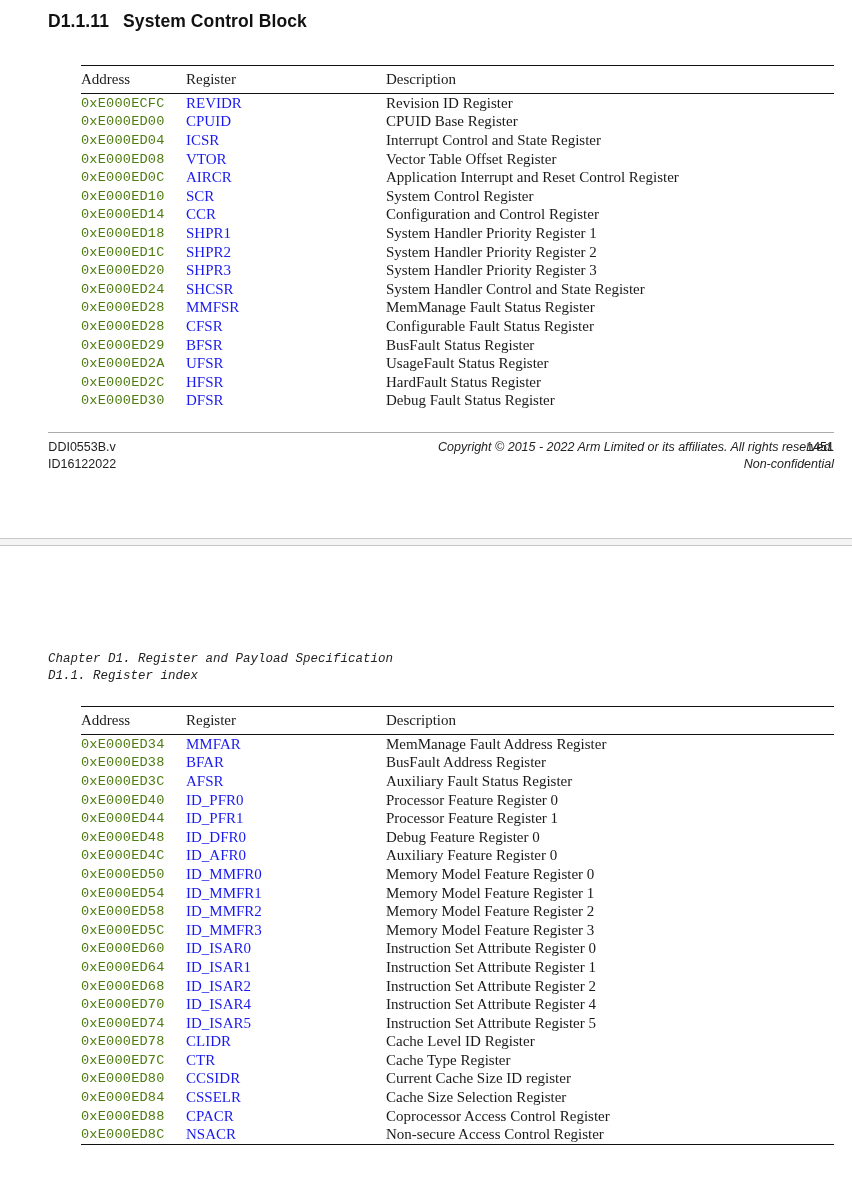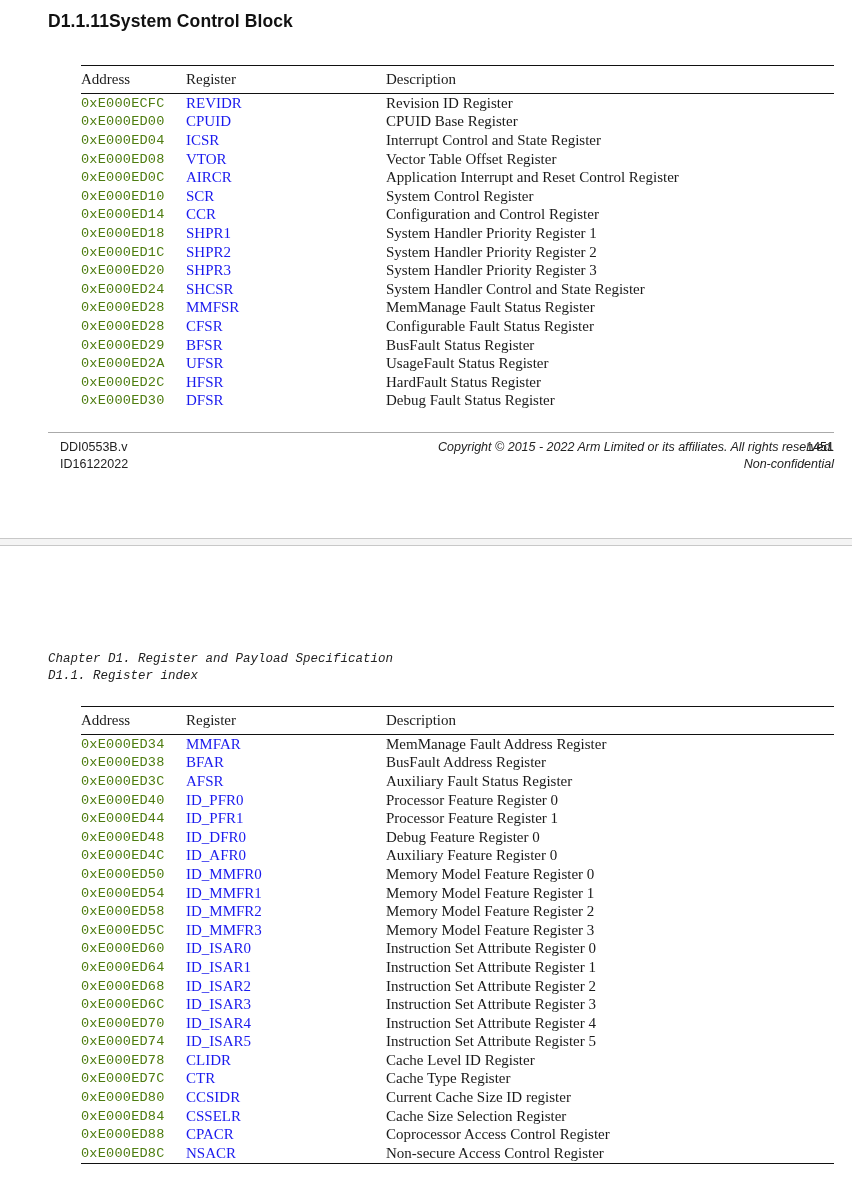--- a/index.html
+++ b/index.html
@@ -18,21 +18,21 @@
     .section-title {
       position: absolute;
       left: 48px;
       top: 11px;
       font-family: "Liberation Sans", sans-serif;
       font-weight: bold;
       font-size: 17.5px;
       color: #111;
       letter-spacing: 0.1px;
     }
-    .section-title .num { }
+    .section-title .num { margin-right: 14px; }
 
     .reg-table {
       position: absolute;
       left: 81px;
       width: 753px;
       border-collapse: collapse;
     }
     .reg-table .hdr {
       border-top: 1.3px solid #111;
       border-bottom: 1px solid #111;
@@ -69,23 +69,24 @@
       left: 48px;
       top: 432px;
       width: 786px;
       border-top: 1px solid #aaa;
       font-family: "Liberation Sans", sans-serif;
       font-size: 12.5px;
       color: #222;
     }
     .footer .left {
       position: absolute;
-      left: 12px;
+      left: 0;
       top: 6px;
       line-height: 17px;
+      text-align: center;
     }
     .footer .center {
       position: absolute;
       left: 0;
       width: 786px;
       top: 6px;
       text-align: right;
       font-style: italic;
       line-height: 17px;
     }
@@ -312,25 +313,20 @@
         <span class="col-addr">0xE000ED64</span>
         <span class="col-reg">ID_ISAR1</span>
         <span class="col-desc">Instruction Set Attribute Register 1</span>
       </div>
       <div class="row">
         <span class="col-addr">0xE000ED68</span>
         <span class="col-reg">ID_ISAR2</span>
         <span class="col-desc">Instruction Set Attribute Register 2</span>
       </div>
       <div class="row">
-        <span class="col-addr">0xE000ED6C</span>
-        <span class="col-reg">ID_ISAR3</span>
-        <span class="col-desc">Instruction Set Attribute Register 3</span>
-      </div>
-      <div class="row">
         <span class="col-addr">0xE000ED70</span>
         <span class="col-reg">ID_ISAR4</span>
         <span class="col-desc">Instruction Set Attribute Register 4</span>
       </div>
       <div class="row">
         <span class="col-addr">0xE000ED74</span>
         <span class="col-reg">ID_ISAR5</span>
         <span class="col-desc">Instruction Set Attribute Register 5</span>
       </div>
       <div class="row">

